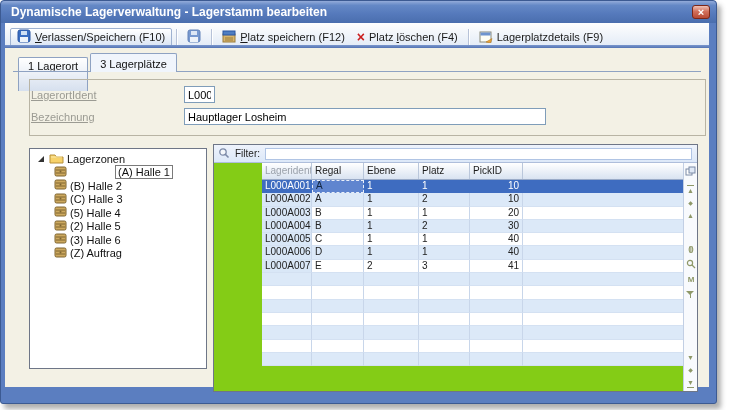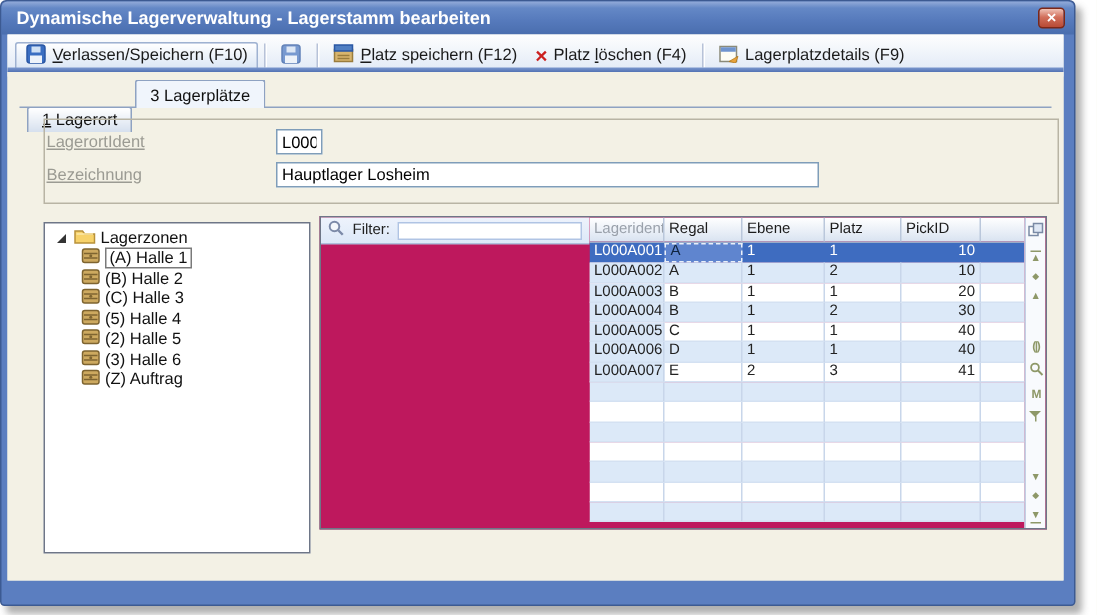--- a/index.html
+++ b/index.html
@@ -38,21 +38,21 @@
   .u { text-decoration:underline; }
   .xglyph { color:#cb1f1f; font-weight:bold; font-size:14px; line-height:14px; }
   .dim { opacity:.8; }
 
   
   .page { position:absolute; left:0; top:25px; right:0; bottom:0;
     background:#f3f1e5; }
 
   
   .tabs { position:absolute; left:13px; top:6px; height:18px; display:flex; }
-  .tab { height:17px; margin-top:17px; padding:2px 9px 0; font-size:11px;
+  .tab { height:34px; margin-top:3px; padding:2px 9px 0; font-size:11px;
     color:#111; border:1px solid #8ea2c2; border-bottom:none;
     border-radius:2px 2px 0 0; background:linear-gradient(#ffffff, #d6e0ee);
     cursor:pointer; margin-right:2px; white-space:nowrap; }
   .tab.active { height:19px; margin-top:-1px; padding-top:4px;
     background:#f0f5fc; position:relative; z-index:2; }
   .tabline { position:absolute; left:8px; right:8px; top:23px; height:1px;
     background:#8ea2c2; }
 
   
   .groupbox { position:absolute; left:24px; top:31px; width:677px; height:57px;
@@ -65,31 +65,31 @@
 
   
   .treepanel { position:absolute; left:24px; top:100px; width:178px; height:221px;
     background:#fff; border:1px solid #6e7687; padding-top:3px; font-size:11px;
     color:#111; overflow:hidden; }
   .trow { height:13.5px; display:flex; align-items:center; gap:3px;
     padding-left:8px; cursor:pointer; white-space:nowrap; }
   .trow.child { padding-left:24px; }
   .texpand { width:0; height:0; border-style:solid; border-width:0 0 6px 6px;
     border-color:transparent transparent #333 transparent; margin-right:2px; }
-  .tsel { border:1px solid #7a7a7a; padding:0 2px; }
-
-  
-  .gridpanel { position:absolute; left:208px; top:96px; width:485px; height:209px;
-    border:1px solid #6e7687; background:#be185d; display:flex; flex-direction:row; }
+  .tsel { border:1px solid #7a7a7a; padding:0 2px;margin-left:45px; }
+
+  
+  .gridpanel { position:absolute; left:208px; top:96px; width:485px; height:248px;
+    border:1px solid #6e7687; background:#84cc16; display:flex; flex-direction:column; }
   .filterbar { height:18px; display:flex; align-items:center; gap:5px;
     padding:0 4px; background:linear-gradient(#eef3fc, #dce8f8);
     border-bottom:1px solid #aebedb; font-size:10px; color:#222; flex:0 0 18px; }
   .filterinput { flex:1; height:12px; border:1px solid #b0c4e4; background:#fff;
     font-size:9px; margin-right:1px; padding:0 2px; }
-  .gridbody { flex:1; display:flex; overflow:hidden; }
+  .gridbody { flex:1; display:flex; overflow:hidden;padding-left:48px; }
   .gridmain { flex:1; display:flex; flex-direction:column; overflow:hidden; }
   .gridheader { height:17px; flex:0 0 17px; display:flex;
     background:linear-gradient(#ffffff, #d9e3f1); border-bottom:1px solid #9aabc8;
     font-size:10px; color:#1c1c1c; }
   .hcell { border-right:1px solid #bac7db; padding:2px 3px 0; white-space:nowrap;
     overflow:hidden; cursor:pointer; }
   .hgray { color:#9aa1ab; }
   .row { display:flex; height:13.3px; flex:0 0 13.3px; font-size:10px; color:#222; }
   .cell { border-right:1px solid #c8d6ea; border-bottom:1px solid #d4e1f2;
     padding:0 3px; line-height:12.5px; white-space:nowrap; overflow:hidden; }

